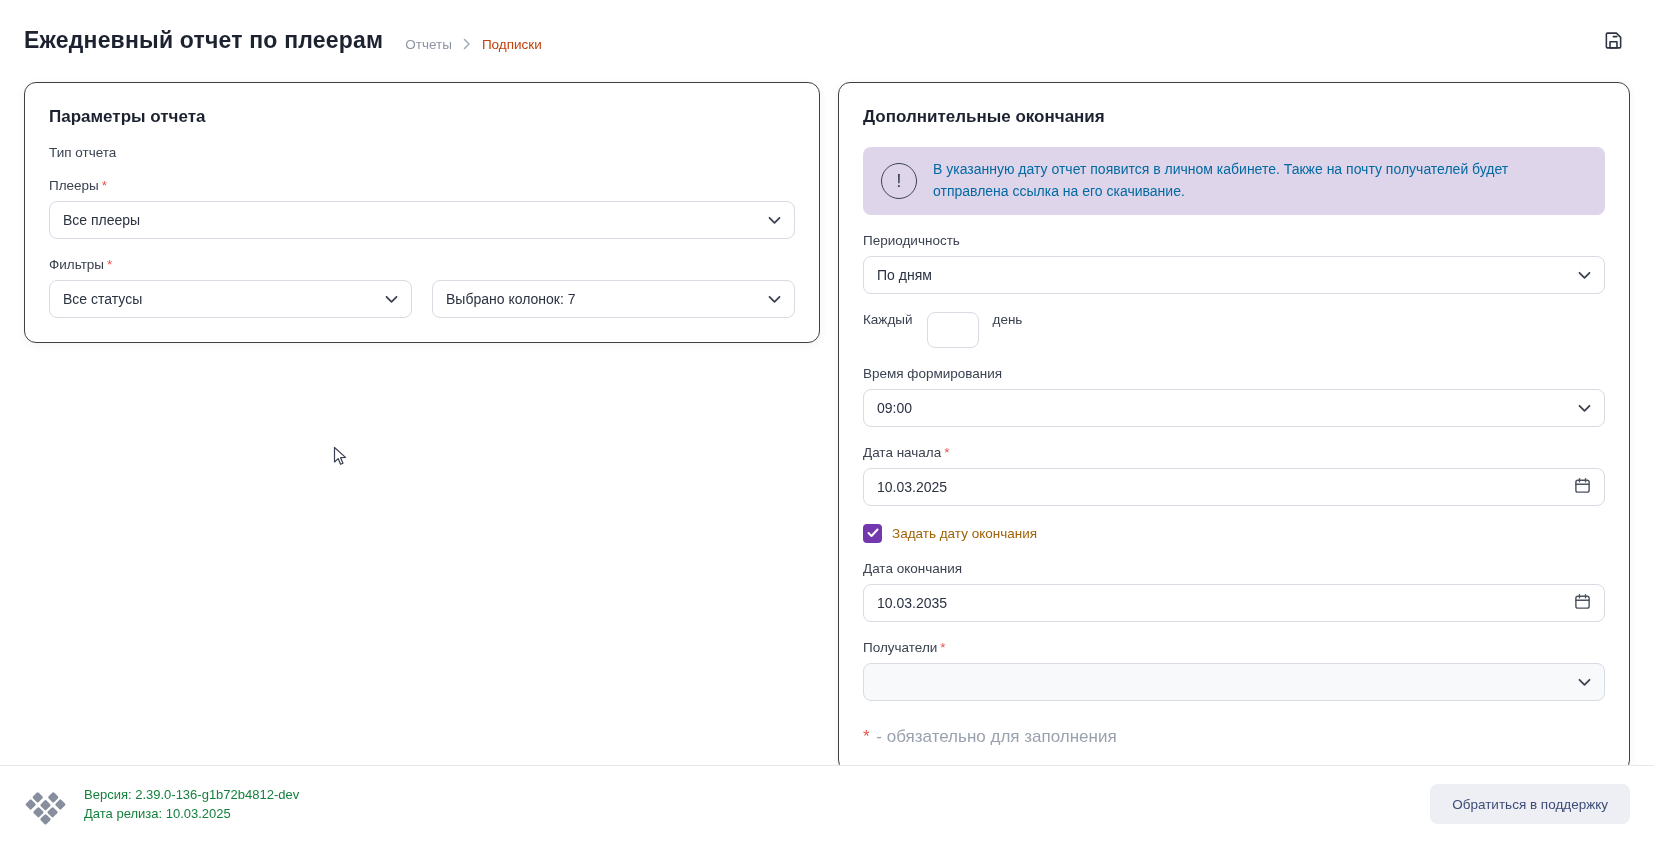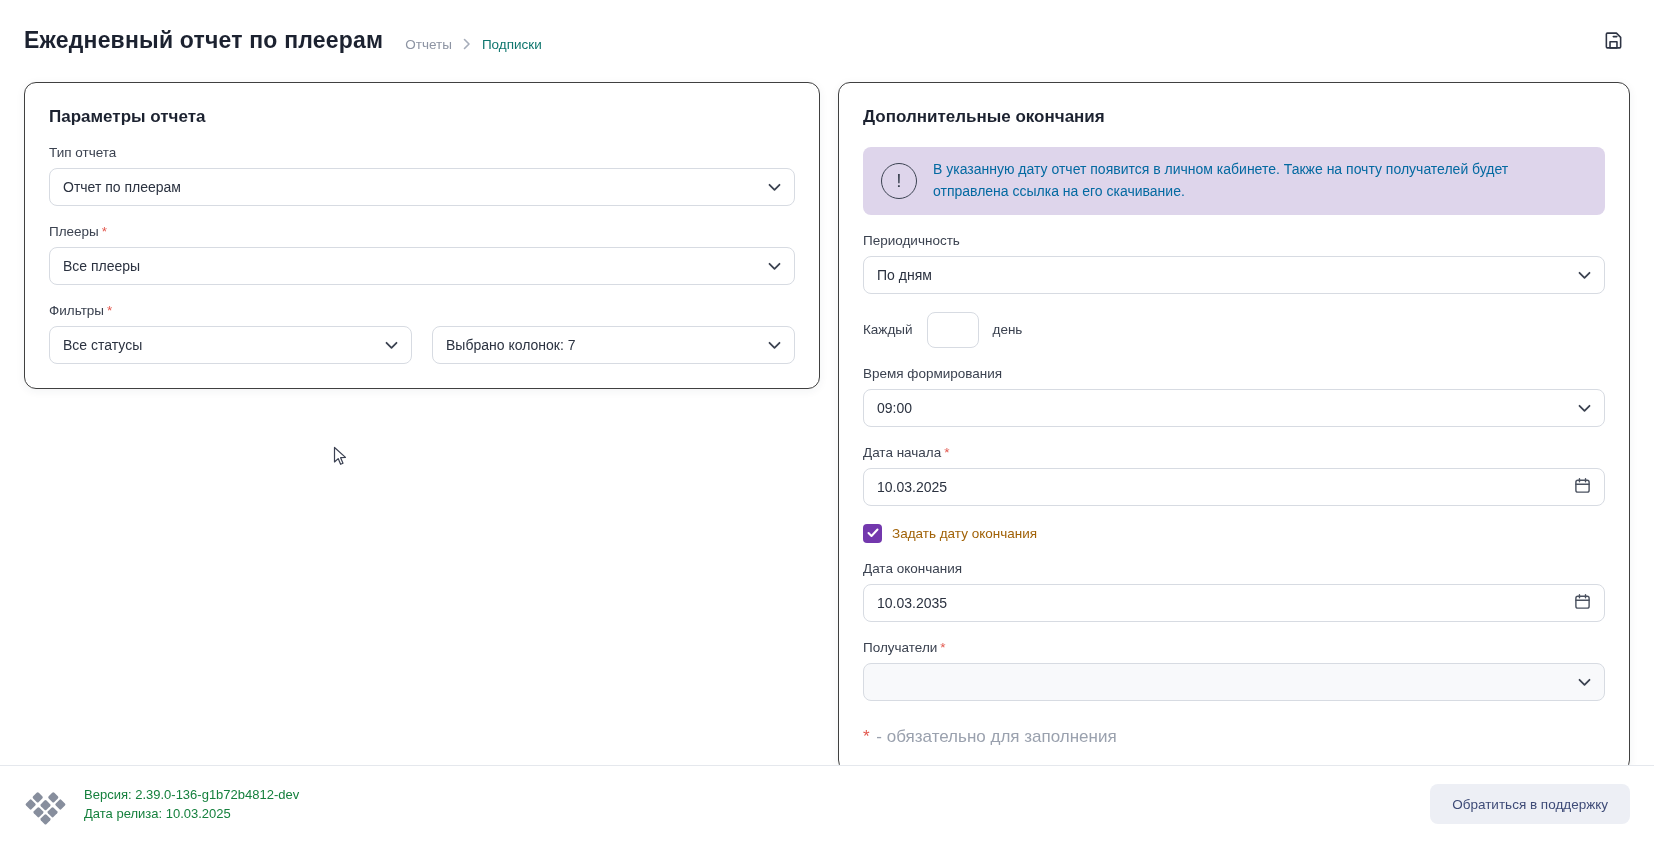--- a/index.html
+++ b/index.html
@@ -7,21 +7,21 @@
   body {
     width:1654px; height:842px;
     font-family:"Liberation Sans", sans-serif;
     background:#ffffff; color:#2b3240;
     position:relative; overflow:hidden;
   }
   .header { display:flex; align-items:center; padding:24px 26px 0 24px; }
   .page-title { font-size:23px; font-weight:700; color:#1c2230; margin:0; line-height:1.1; letter-spacing:.2px; }
   .breadcrumb { display:flex; align-items:center; gap:11px; margin-left:22px; margin-top:6px; font-size:13.5px; color:#8d94a3; }
   .crumb { cursor:pointer; }
-  .crumb.current { color:#0f766e; }
+  .crumb.current { color:#c2410c; }
   .bc-sep { display:flex; align-items:center; }
   .save-btn { margin-left:auto; background:none; border:none; padding:4px; cursor:pointer; display:flex; margin-top:2px; }
 
   .cards { display:flex; gap:18px; align-items:flex-start; padding:0 24px; margin-top:24px; }
   .card { background:#fff; border:1px solid #404040; border-radius:12px;
           box-shadow:0 2px 10px rgba(35,45,65,.06); padding:24px; }
   .card-left { width:796px; }
   .card-right { flex:1; }
   .card-title { font-size:17px; font-weight:700; color:#1c2230; margin:0; line-height:1.2; }
 
@@ -37,21 +37,21 @@
   .filters-row { display:flex; gap:20px; }
   .filters-row .select { width:366px; }
 
   .banner { margin-top:20px; background:#ded5eb; border-radius:8px; padding:12px 18px;
             display:flex; align-items:center; gap:16px; }
   .banner-icon { width:36px; height:36px; min-width:36px; border:1.5px solid #3c4352; border-radius:50%;
                  display:flex; align-items:center; justify-content:center;
                  font-size:19px; color:#3c4352; font-weight:400; }
   .banner-text { font-size:14px; color:#0369a1; line-height:1.55; }
 
-  .every-row { display:flex; align-items:center; gap:14px; margin-top:18px; font-size:13.5px; color:#3b4250; }
+  .every-row { display:flex; gap:14px; margin-top:18px; font-size:13.5px; color:#3b4250; }
   .every-input { width:52px; height:36px; border:1px solid #d7dbe2; border-radius:8px;
                  font-family:inherit; font-size:14px; padding:0 8px; color:#2b3240; outline:none; }
 
   .checkbox-row { display:flex; align-items:center; gap:10px; margin-top:18px; cursor:pointer; }
   .checkbox { width:19px; height:19px; background:#7338ad; border-radius:4px;
               display:flex; align-items:center; justify-content:center; }
   .checkbox-label { font-size:13.5px; color:#a16207; }
 
   .note { margin-top:26px; font-size:17px; color:#9aa1ae; }
   .note .req { margin-left:0; margin-right:2px; }
@@ -96,28 +96,20 @@
   </button>
 </div>
 
 <div class="cards">
 
   <section class="card card-left">
     <h2 class="card-title">Параметры отчета</h2>
 
     <div class="label">
       <span>Тип отчета</span>
-    </div>
-    <div class="select">
-      <span>Отчет по плеерам</span>
-      <span>
-        <svg width="13" height="9" viewBox="0 0 13 9">
-            <polyline points="1.5,1.8 6.5,6.8 11.5,1.8" fill="none" stroke="#3b4250" stroke-width="1.8" stroke-linecap="round" stroke-linejoin="round"></polyline>
-          </svg>
-      </span>
     </div>
 
     <div class="label">
       <span>Плееры</span><span class="req">*</span>
     </div>
     <div class="select">
       <span>Все плееры</span>
       <span>
         <svg width="13" height="9" viewBox="0 0 13 9">
             <polyline points="1.5,1.8 6.5,6.8 11.5,1.8" fill="none" stroke="#3b4250" stroke-width="1.8" stroke-linecap="round" stroke-linejoin="round"></polyline>

